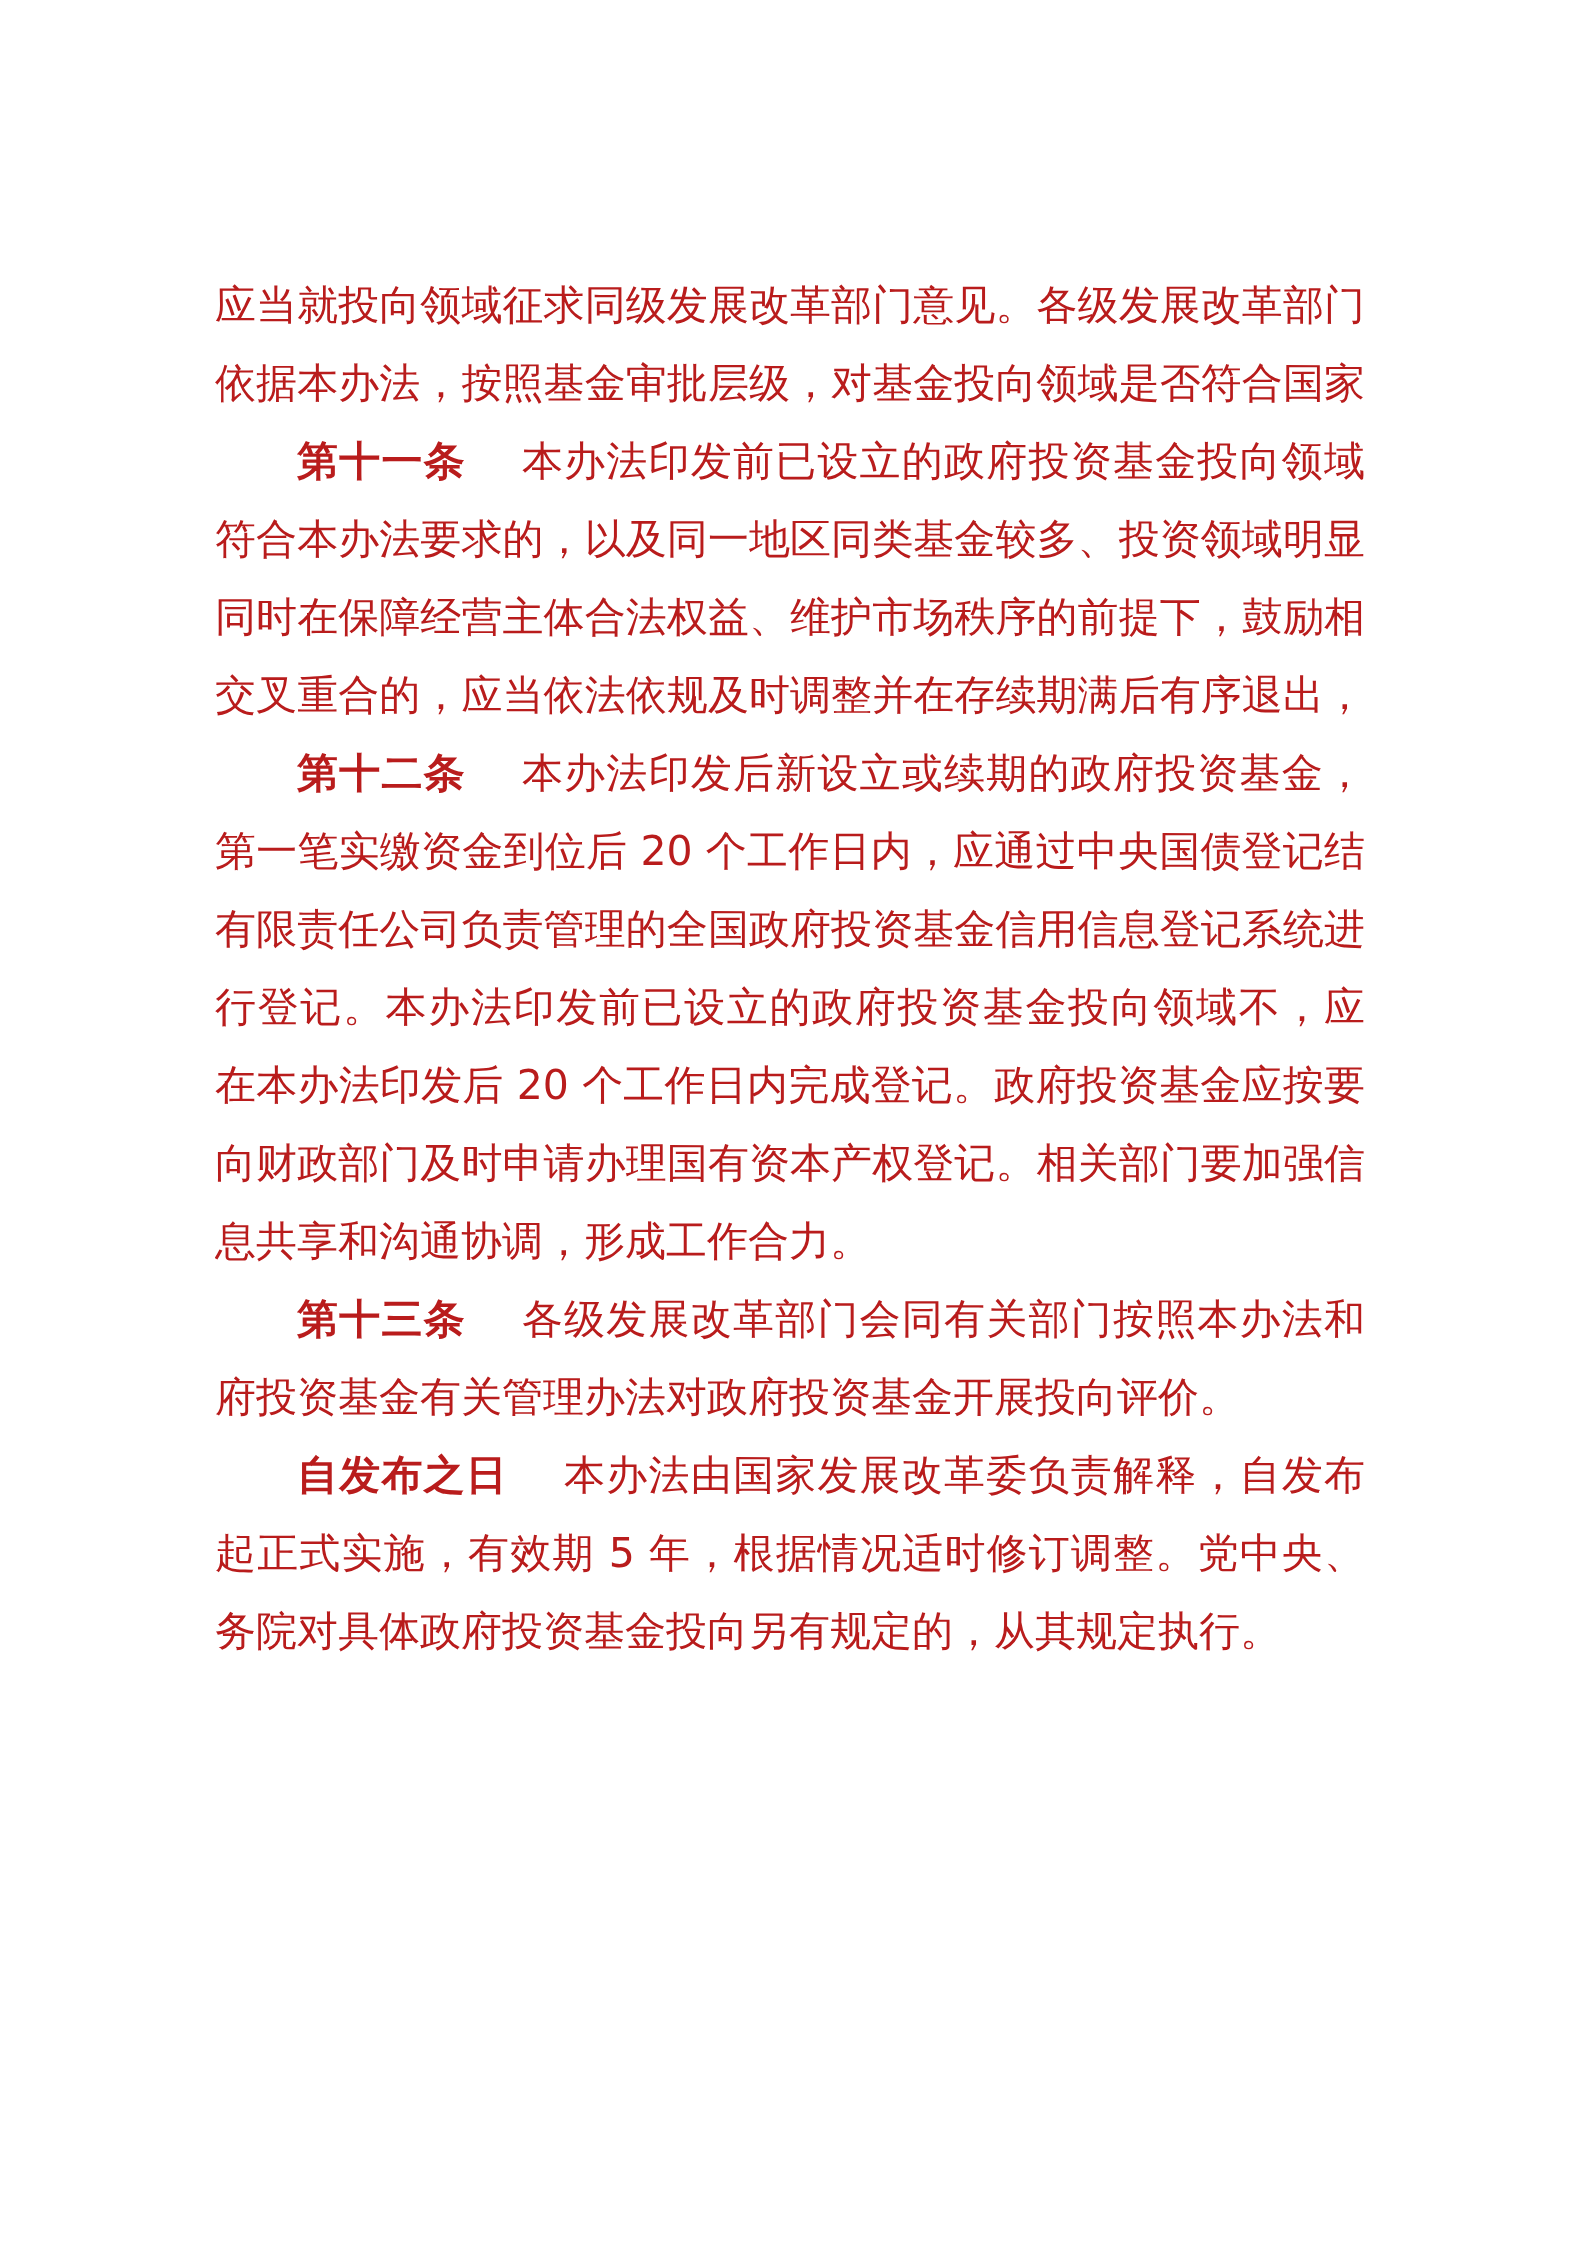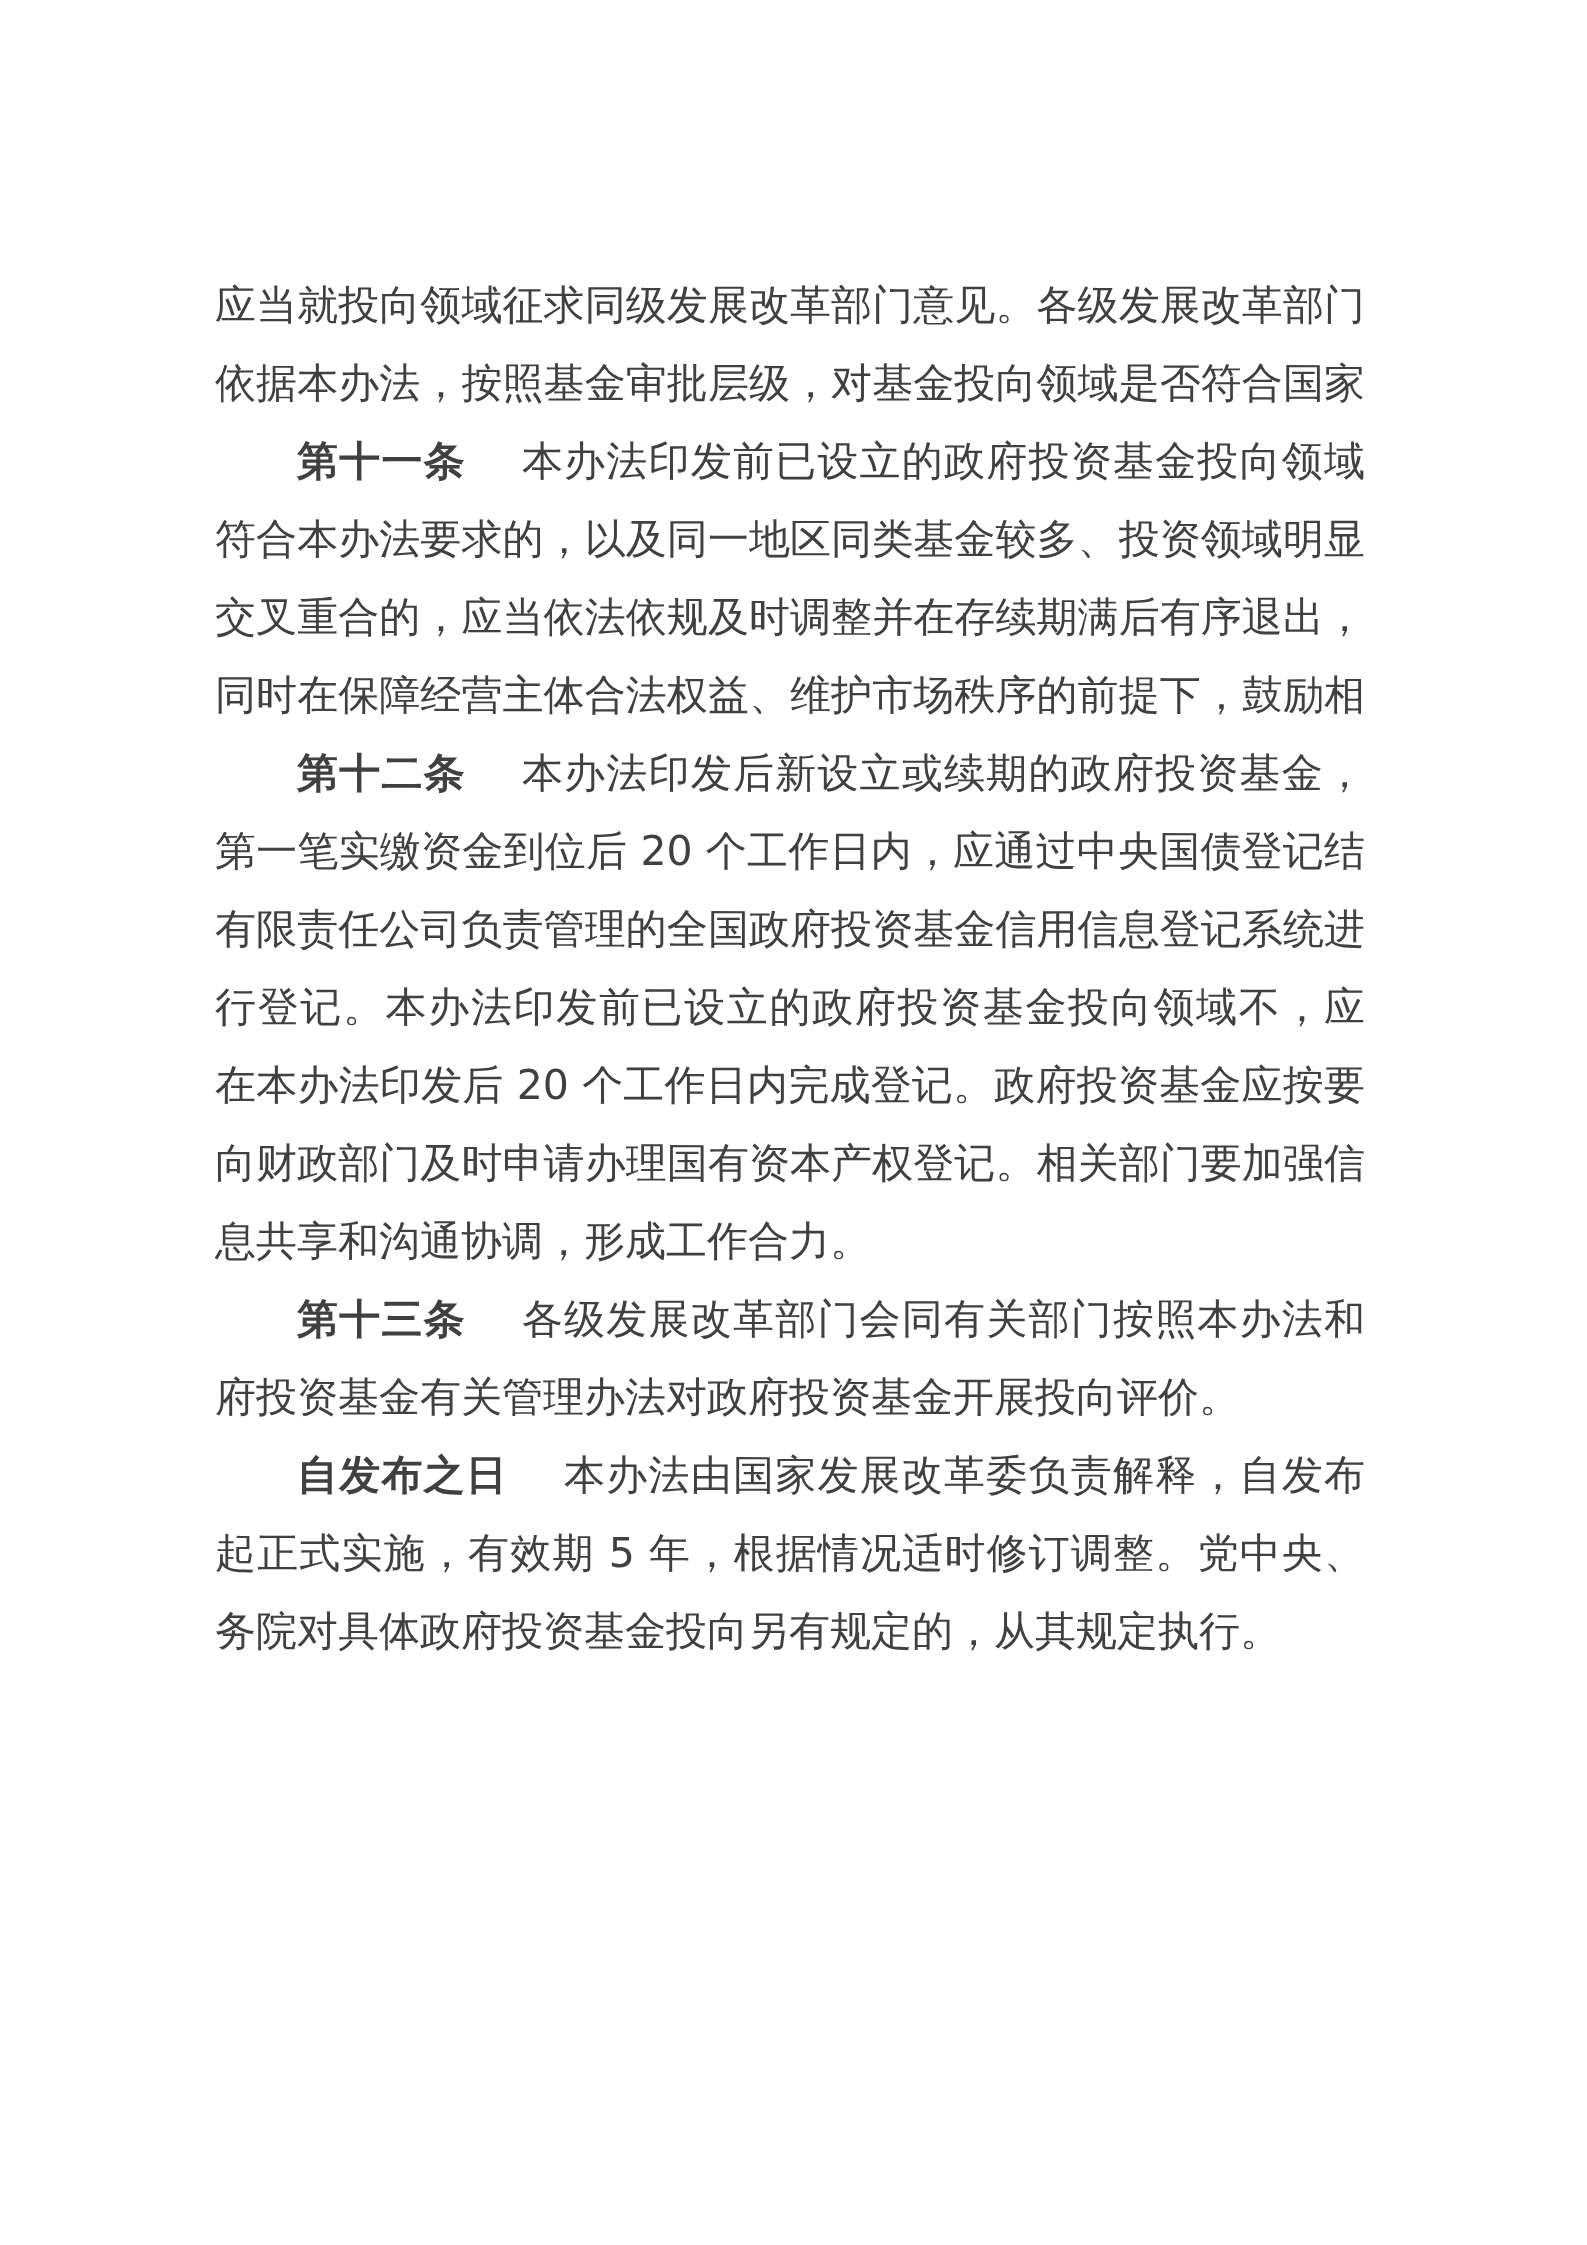--- a/index.html
+++ b/index.html
@@ -6,21 +6,21 @@
     margin: 0;
     padding: 0;
     background: #ffffff;
   }
   .page {
     position: relative;
     width: 1587px;
     height: 2245px;
     background: #ffffff;
     font-family: "DejaVu Sans", sans-serif;
-    color: #404040;
+    color: #b91c1c;
     overflow: hidden;
   }
   .text-block {
     position: absolute;
     left: 215px;
     top: 266px;
     width: 1150px;
   }
   .line {
     height: 78px;
@@ -44,22 +44,22 @@
 </style>
 </head>
 <body>
 
 <div class="page">
   <div class="text-block">
       <div class="line fill"><span>应当就投向领域征求同级发展改革部门意见。各级发展改革部门</span></div>
       <div class="line fill"><span>依据本办法，按照基金审批层级，对基金投向领域是否符合国家</span></div>
       <div class="line indent fill"><span class="article-no">第十一条</span><span>本办法印发前已设立的政府投资基金投向领域不</span></div>
       <div class="line fill"><span>符合本办法要求的，以及同一地区同类基金较多、投资领域明显</span></div>
+      <div class="line fill"><span>同时在保障经营主体合法权益、维护市场秩序的前提下，鼓励相</span></div>
       <div class="line fill"><span>交叉重合的，应当依法依规及时调整并在存续期满后有序退出，</span></div>
-      <div class="line fill"><span>同时在保障经营主体合法权益、维护市场秩序的前提下，鼓励相</span></div>
       <div class="line indent fill"><span class="article-no">第十二条</span><span>本办法印发后新设立或续期的政府投资基金，在</span></div>
       <div class="line fill"><span>第一笔实缴资金到位后 20 个工作日内，应通过中央国债登记结算</span></div>
       <div class="line fill"><span>有限责任公司负责管理的全国政府投资基金信用信息登记系统进</span></div>
       <div class="line fill"><span>行登记。本办法印发前已设立的政府投资基金投向领域不，应</span></div>
       <div class="line fill"><span>在本办法印发后 20 个工作日内完成登记。政府投资基金应按要求</span></div>
       <div class="line fill"><span>向财政部门及时申请办理国有资本产权登记。相关部门要加强信</span></div>
       <div class="line"><span>息共享和沟通协调，形成工作合力。</span></div>
       <div class="line indent fill"><span class="article-no">第十三条</span><span>各级发展改革部门会同有关部门按照本办法和政</span></div>
       <div class="line"><span>府投资基金有关管理办法对政府投资基金开展投向评价。</span></div>
       <div class="line indent fill"><span class="article-no">自发布之日</span><span>本办法由国家发展改革委负责解释，自发布之日</span></div>

